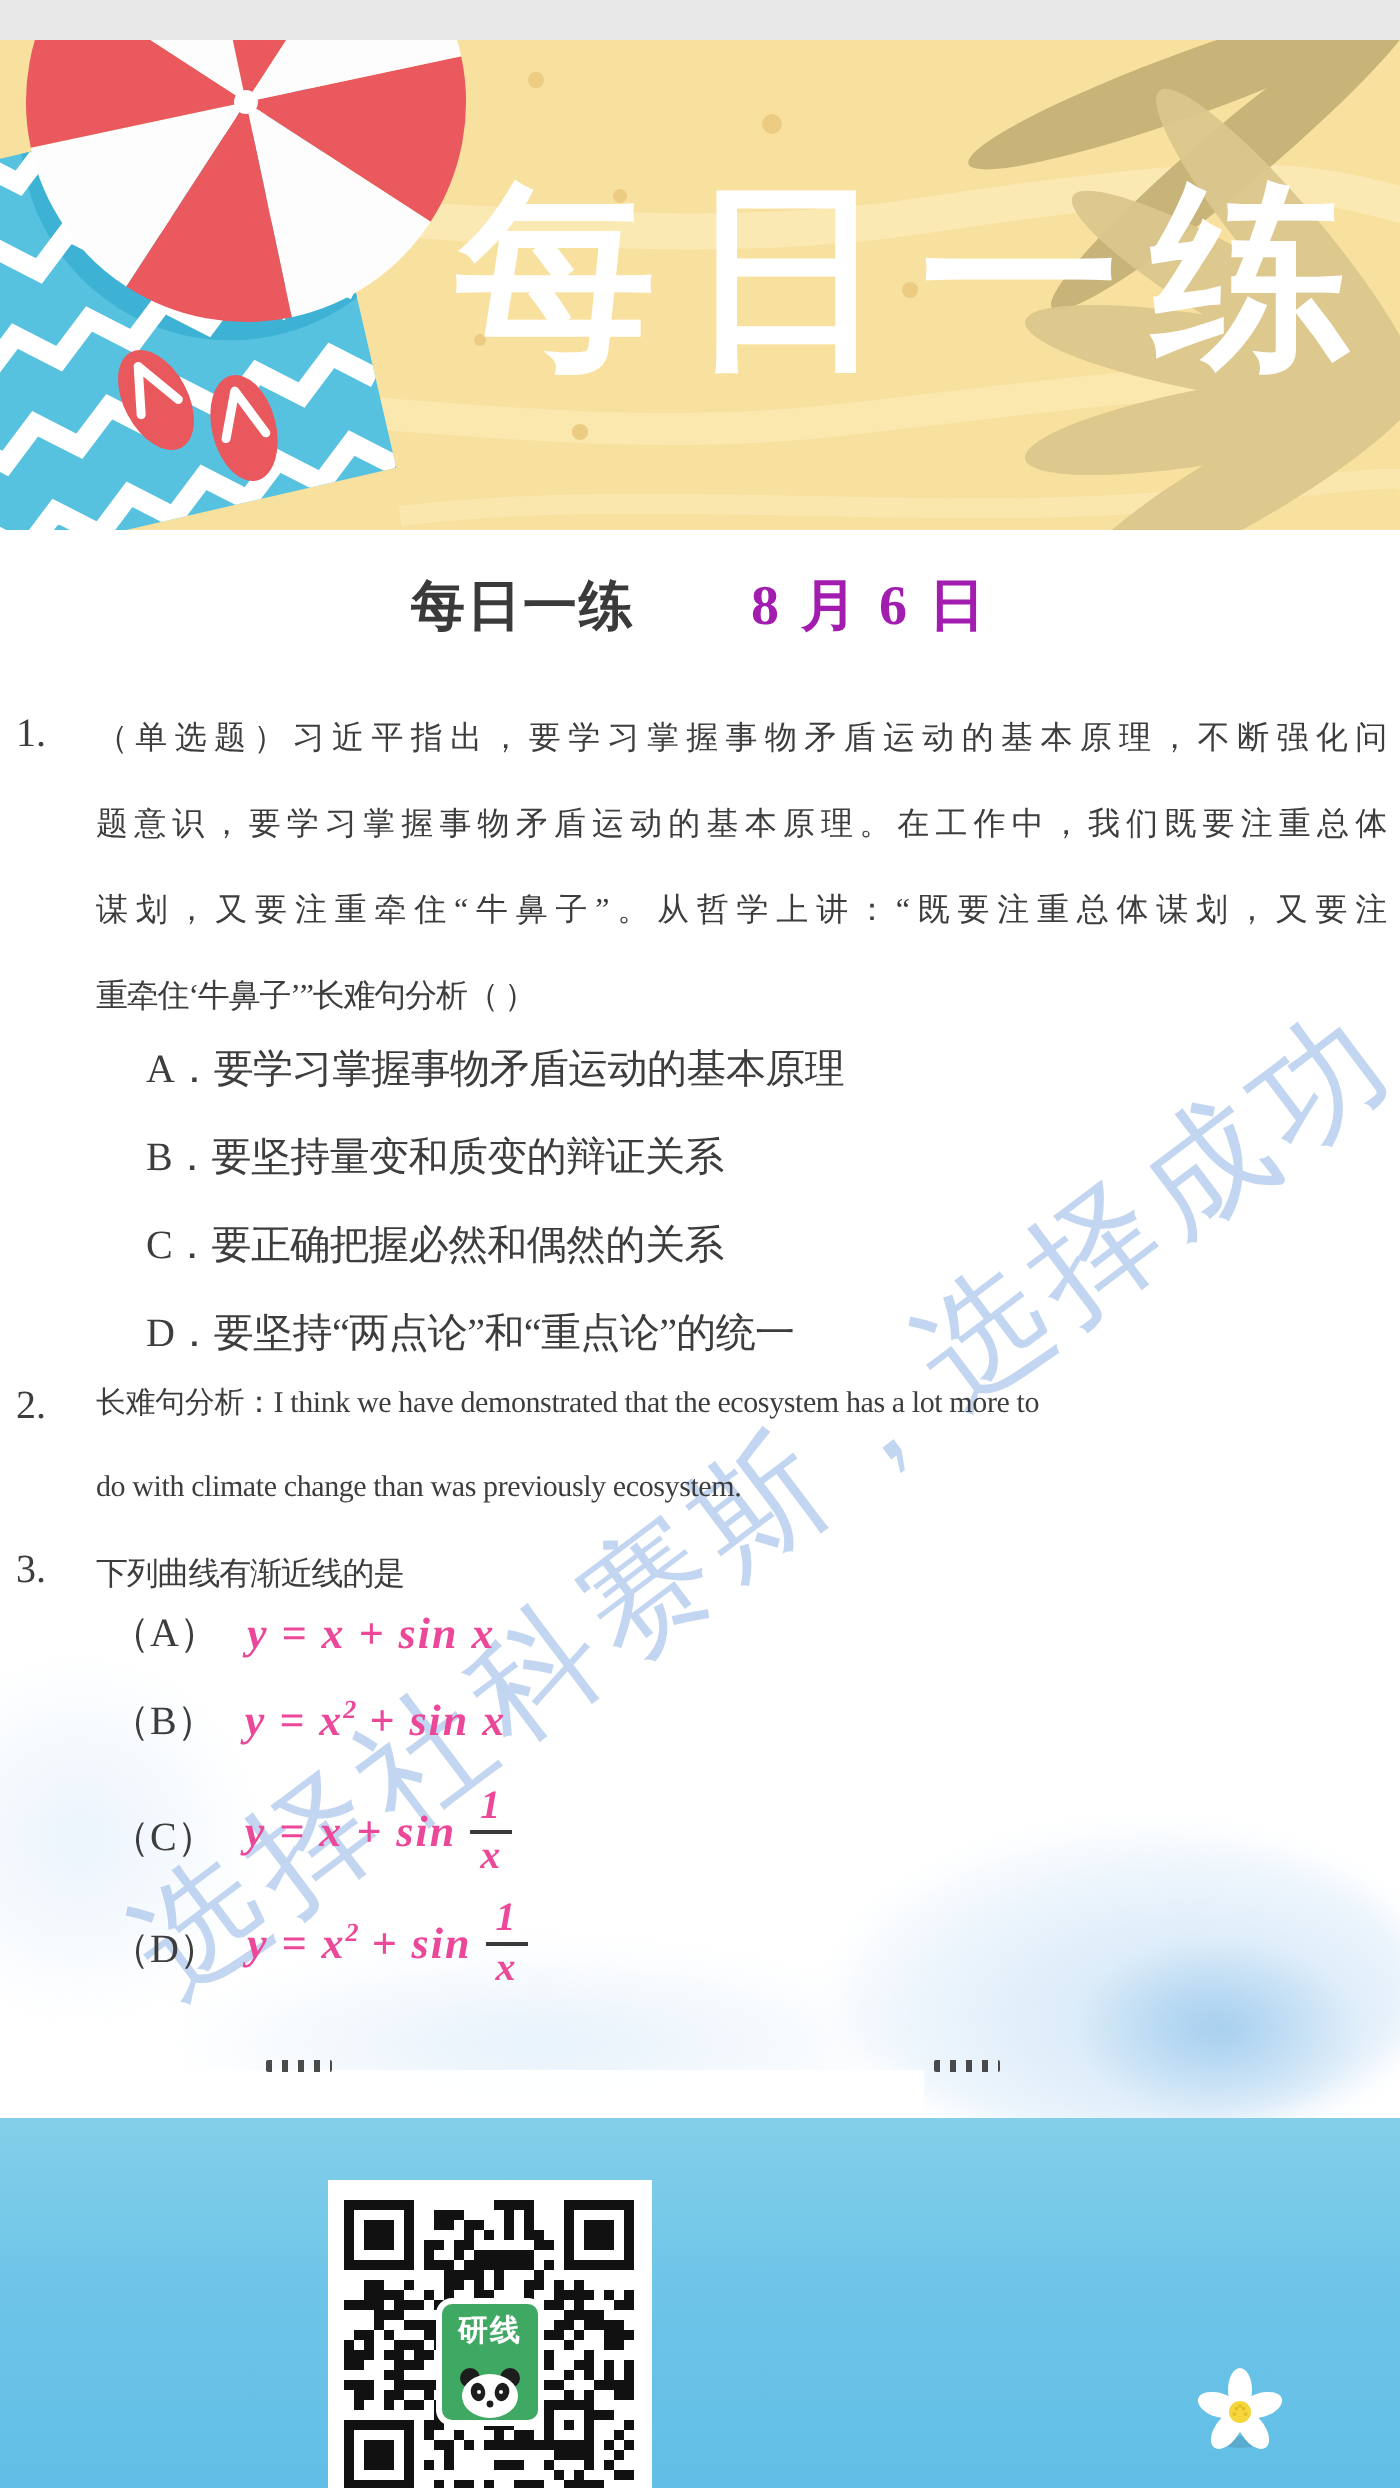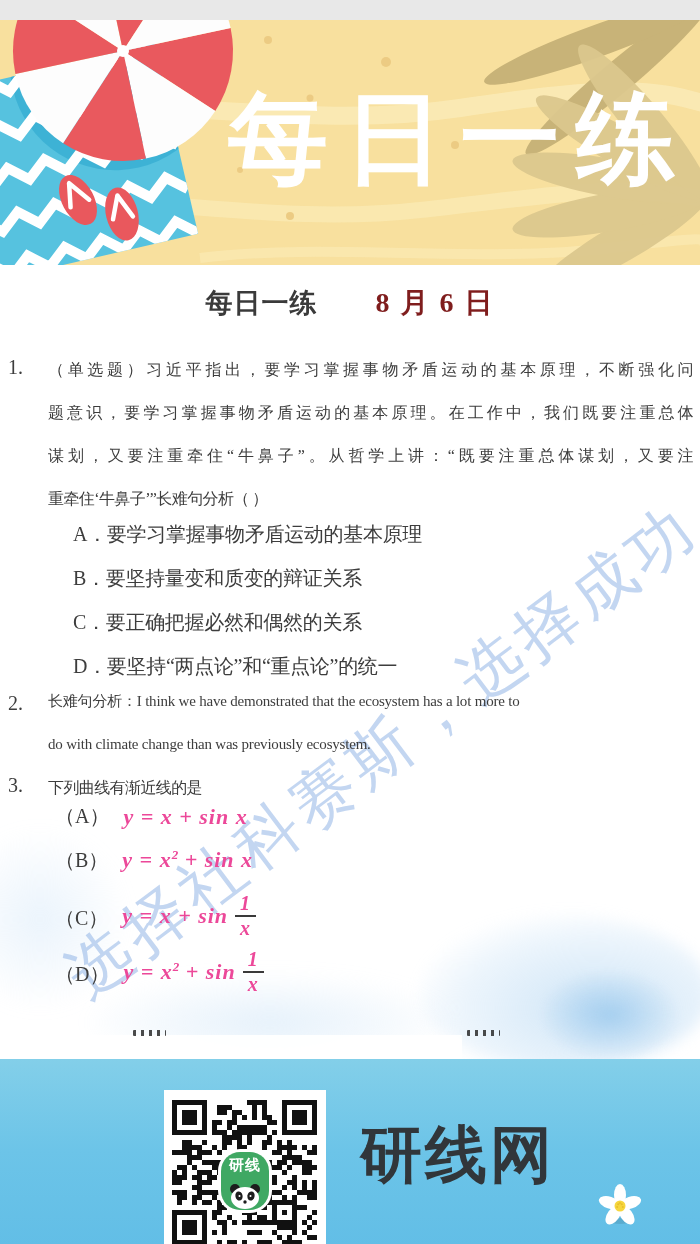--- a/index.html
+++ b/index.html
@@ -9,21 +9,21 @@
   
   .banner{position:absolute;left:0;top:0;width:700px;height:245px;}
   .banner svg{display:block;}
   .banner-title{position:absolute;left:228px;top:56px;font-family:"DejaVu Sans","Liberation Sans",sans-serif;
         font-weight:700;font-size:100px;line-height:1.25;letter-spacing:16px;color:#ffffff;white-space:nowrap;}
 
   
   .heading-row{position:absolute;left:0;top:264px;width:700px;display:flex;justify-content:center;
         align-items:baseline;gap:58px;}
   .heading-title{font-family:"Liberation Sans","DejaVu Sans",sans-serif;font-weight:700;font-size:27px;color:#3a3a3a;letter-spacing:1px;}
-  .heading-date{font-weight:700;font-size:28px;color:#7f1d1d;letter-spacing:2px;}
+  .heading-date{font-weight:700;font-size:28px;color:#a21caf;letter-spacing:2px;}
 
   
   .watermark{position:absolute;left:48px;top:928px;transform:rotate(-37deg);transform-origin:0 0;
         font-size:64px;letter-spacing:6px;color:rgba(136,174,228,0.50);white-space:nowrap;
         font-family:"Liberation Serif",serif;pointer-events:none;z-index:1;}
 
   
   .blob{position:absolute;border-radius:50%;pointer-events:none;z-index:0;}
   .blob1{left:420px;top:895px;width:290px;height:155px;filter:blur(7px);
         background:radial-gradient(ellipse at 60% 60%, rgba(168,208,240,.55), rgba(190,220,245,.28) 55%, rgba(255,255,255,0) 78%);}
@@ -54,21 +54,21 @@
   .frac{display:inline-block;vertical-align:middle;text-align:center;margin-left:7px;line-height:1.05;
         transform:translateY(-2px);}
   .frac .num{display:block;border-bottom:2px solid #3a3a3a;padding:0 5px 1px;font-size:20px;}
   .frac .den{display:block;padding-top:1px;font-size:20px;}
 
   
   .footer-band{position:absolute;left:0;top:1039px;width:700px;height:205px;z-index:4;
         background:linear-gradient(180deg,#83cfe9 0%,#6cc4e8 45%,#60bde6 100%);}
   .qr-card{position:absolute;left:164px;top:31px;width:162px;height:168px;background:#ffffff;}
   .qr-card svg.qr{position:absolute;left:8px;top:10px;}
-  .qr-logo{position:absolute;left:57px;top:62px;width:48px;height:58px;background:#3fa863;border-radius:19px;
+  .qr-logo{position:absolute;left:57px;top:62px;width:48px;height:58px;background:#3fa863;border-radius:5px;
         box-shadow:0 0 0 3px #ffffff;text-align:center;}
   .qr-logo-text{display:block;margin-top:4px;color:#ffffff;font-size:15px;font-weight:700;
         font-family:"Liberation Sans",sans-serif;letter-spacing:1px;}
   .qr-logo svg{position:absolute;left:6px;bottom:1px;}
   .site-name{position:absolute;left:360px;top:65px;font-family:"DejaVu Sans","Liberation Sans",sans-serif;
         font-weight:900;font-size:62px;line-height:1;letter-spacing:3px;color:#31363a;}
   .flower{position:absolute;left:598px;top:123px;}
 </style>
 </head>
 <body>
@@ -501,21 +501,20 @@
           <circle cx="28" cy="6" r="5" fill="#1d1d1d"></circle>
           <ellipse cx="18" cy="15" rx="14" ry="11" fill="#ffffff"></ellipse>
           <ellipse cx="12" cy="13" rx="3.6" ry="4.6" fill="#1d1d1d" transform="rotate(-12 12 13)"></ellipse>
           <ellipse cx="24" cy="13" rx="3.6" ry="4.6" fill="#1d1d1d" transform="rotate(12 24 13)"></ellipse>
           <circle cx="12.5" cy="13" r="1" fill="#ffffff"></circle>
           <circle cx="23.5" cy="13" r="1" fill="#ffffff"></circle>
           <circle cx="18" cy="19" r="1.7" fill="#1d1d1d"></circle>
         </svg>
       </div>
     </div>
-    <div class="site-name">研线网</div>
     <svg class="flower" width="44" height="44" viewBox="0 0 44 44">
       <ellipse cx="22" cy="39" rx="11" ry="3" fill="rgba(0,0,0,0.10)"></ellipse>
       <g transform="translate(22,24)" fill="#ffffff">
         <ellipse cy="-11" rx="6" ry="11" transform="rotate(0)"></ellipse>
         <ellipse cy="-11" rx="6" ry="11" transform="rotate(72)"></ellipse>
         <ellipse cy="-11" rx="6" ry="11" transform="rotate(144)"></ellipse>
         <ellipse cy="-11" rx="6" ry="11" transform="rotate(216)"></ellipse>
         <ellipse cy="-11" rx="6" ry="11" transform="rotate(288)"></ellipse>
         <circle r="5.5" fill="#f6d63d"></circle>
         <g fill="#e8bf2a">

